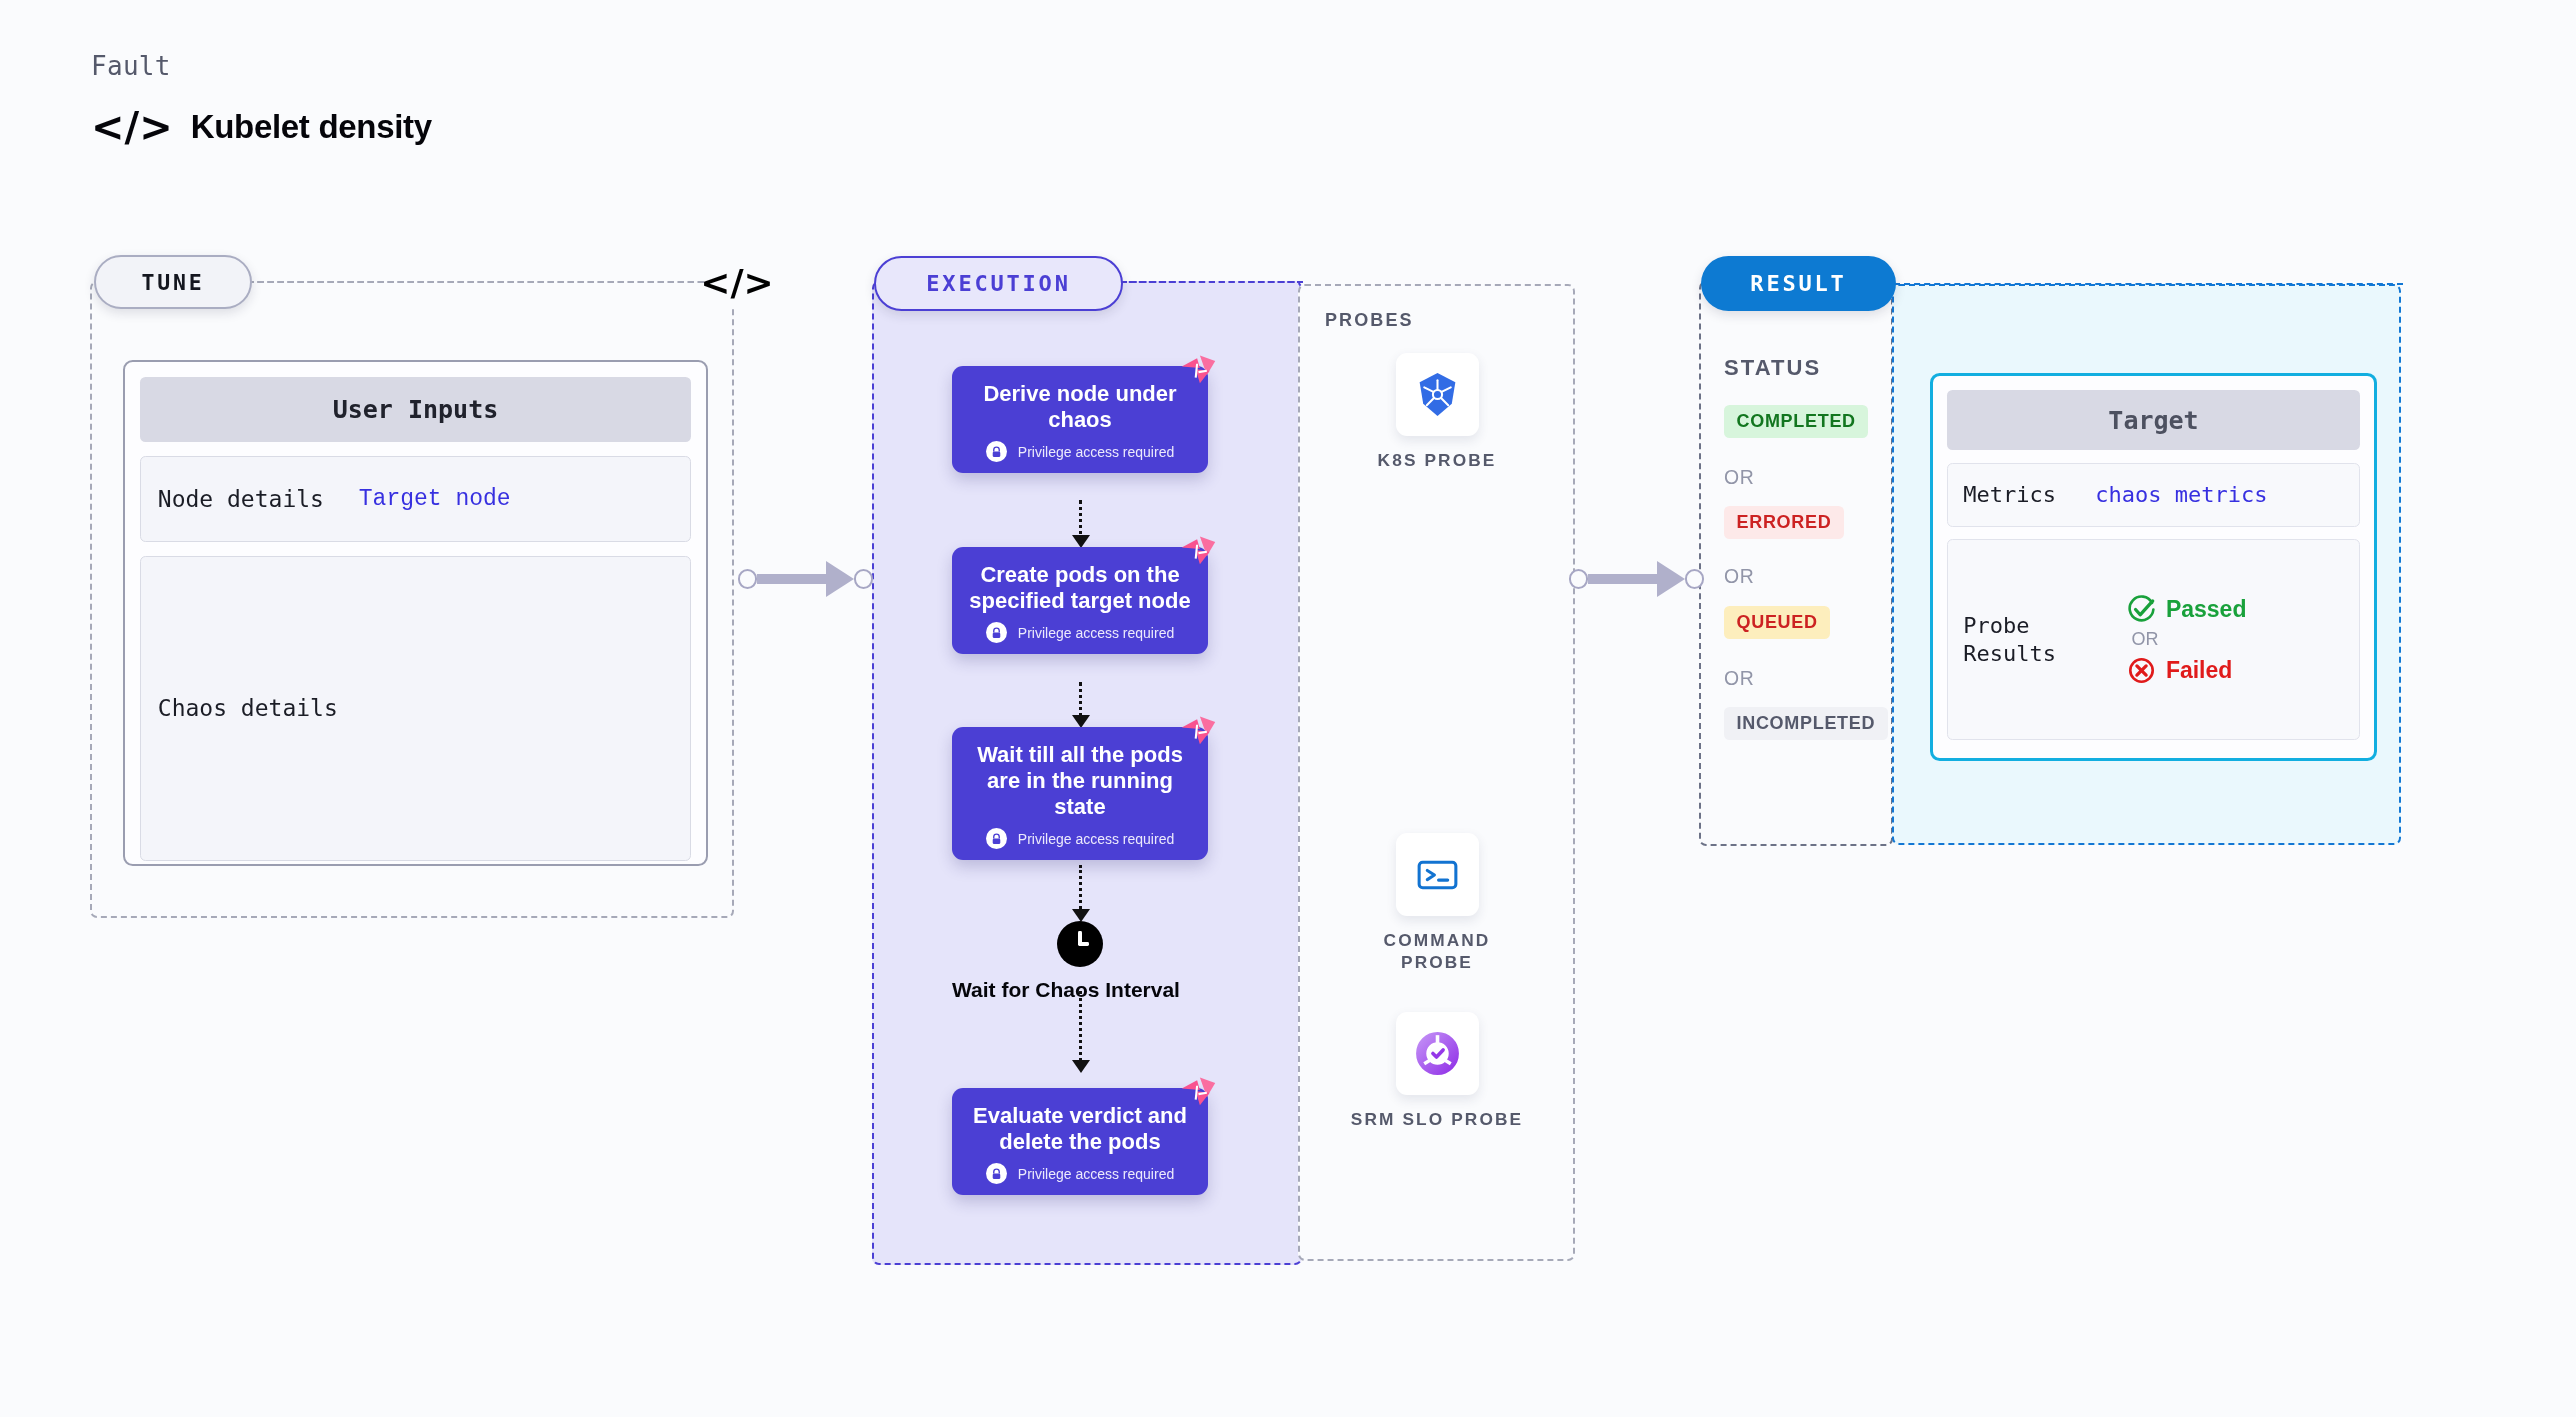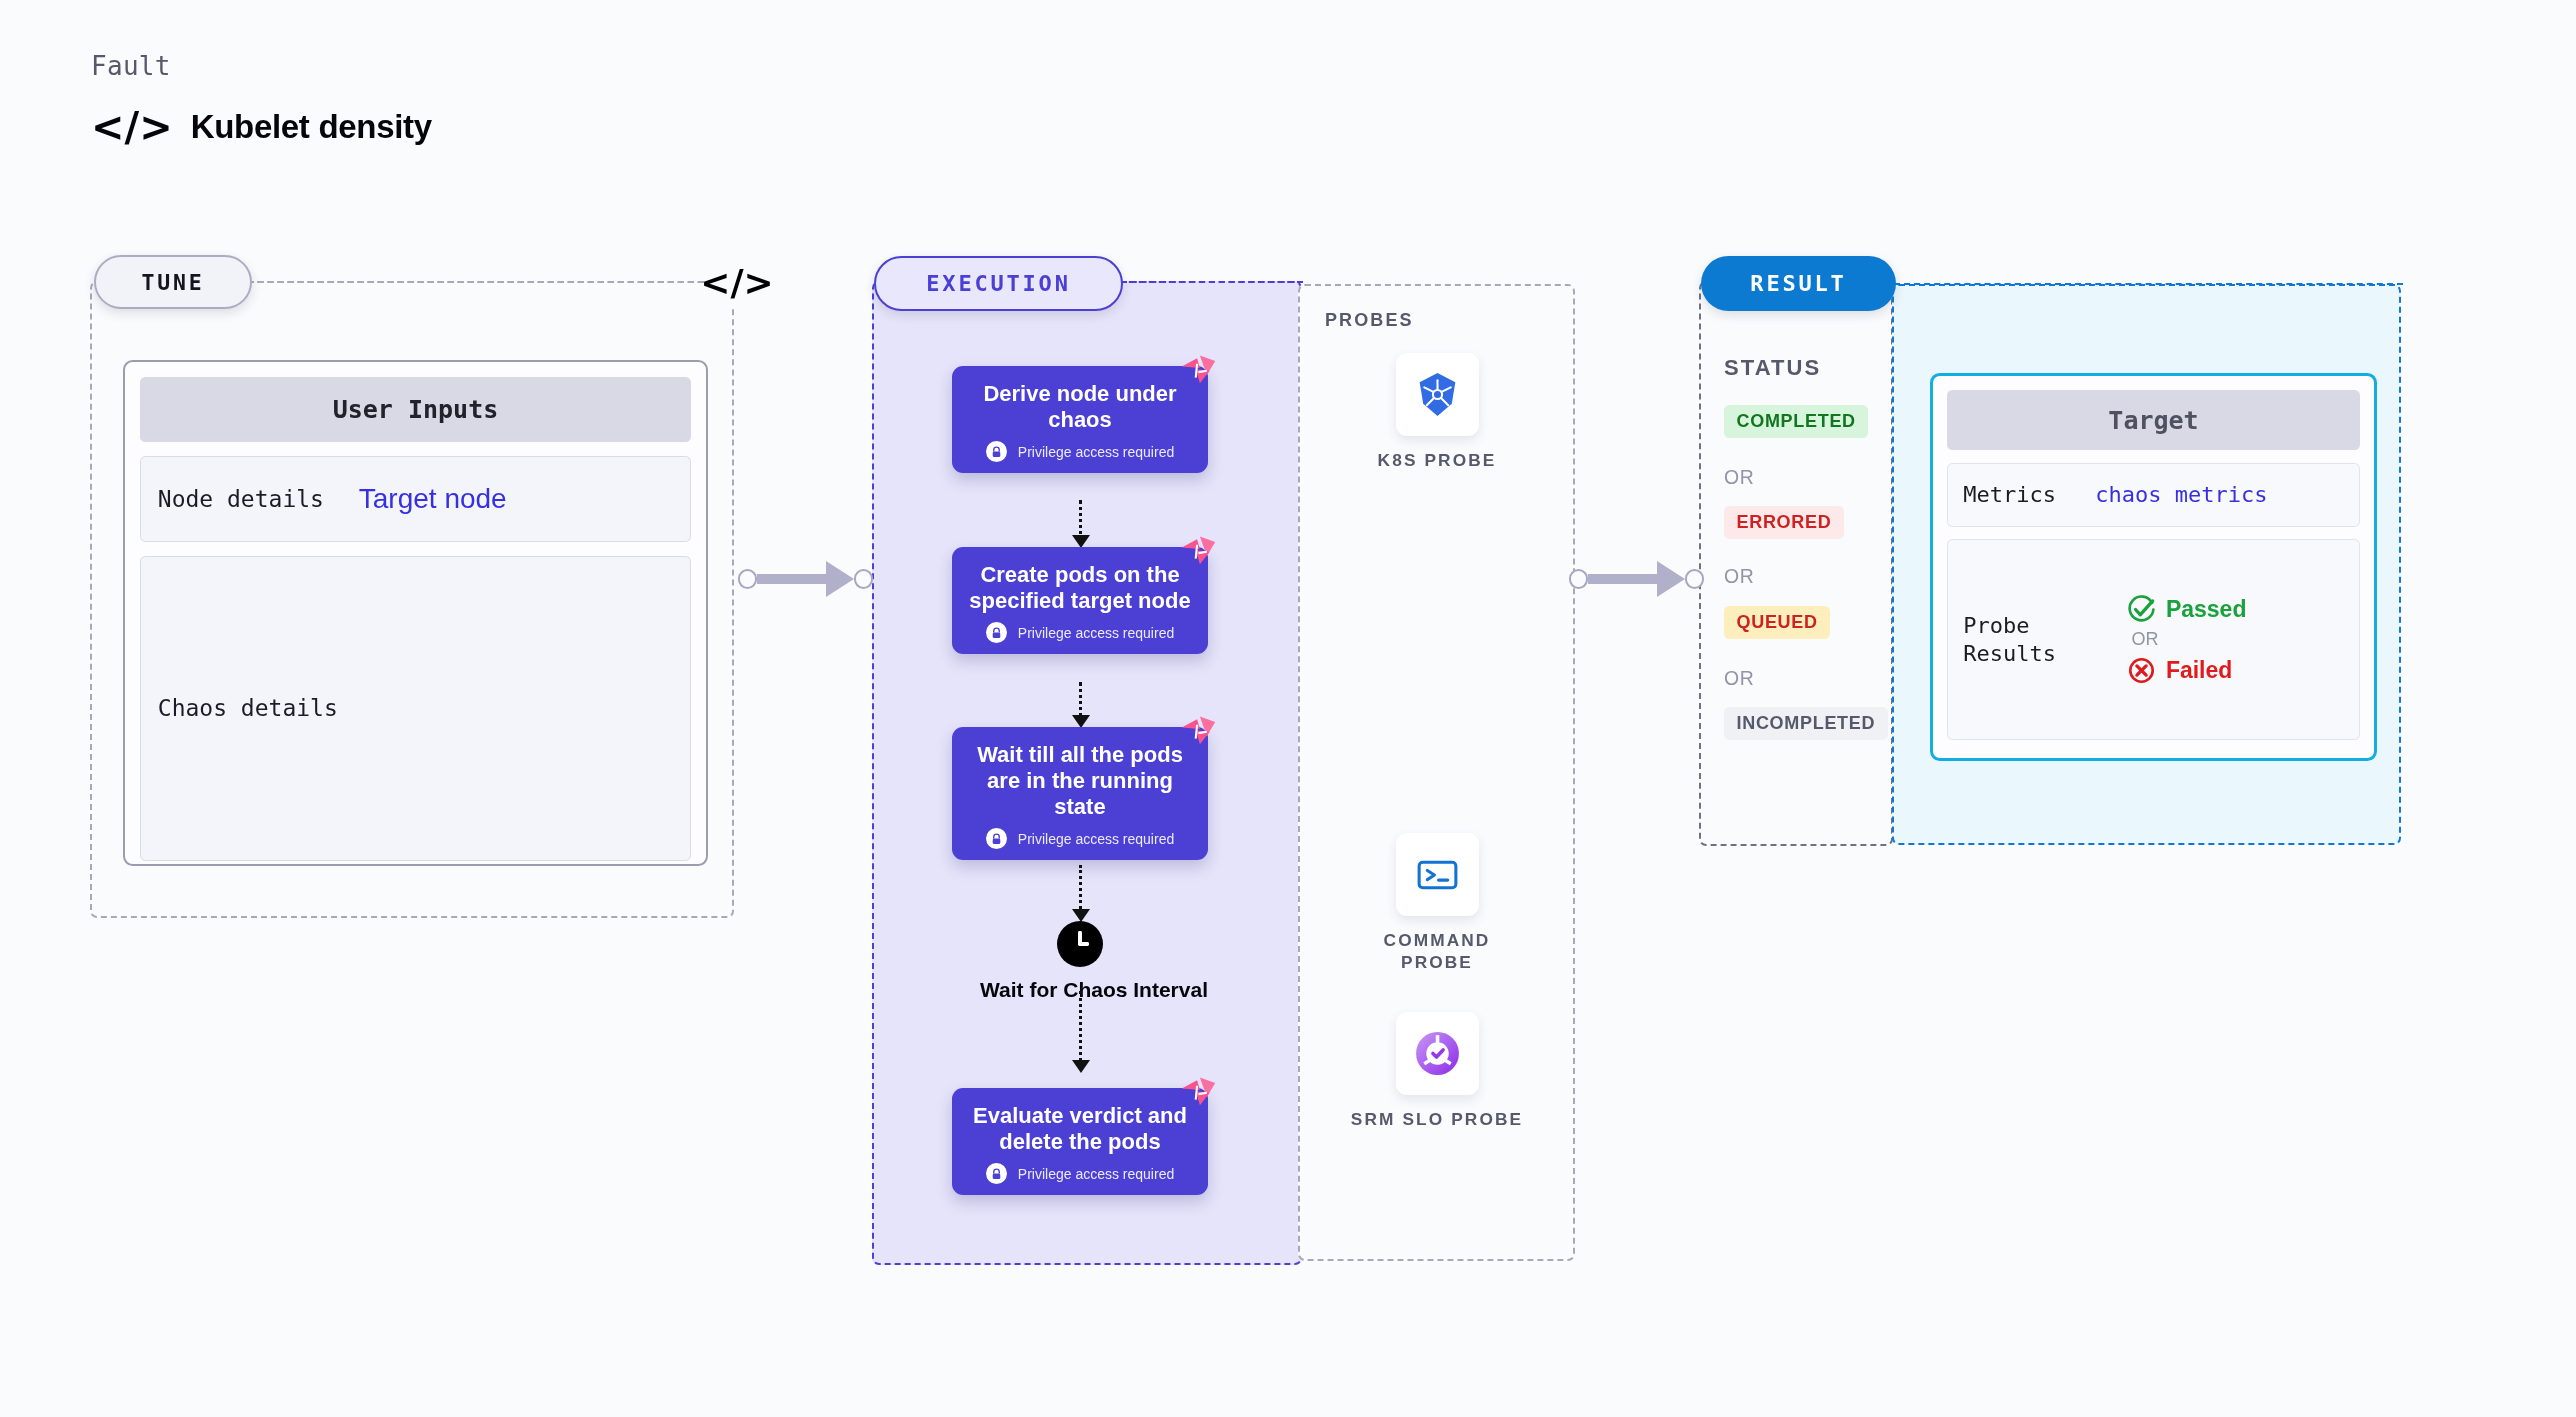--- a/index.html
+++ b/index.html
@@ -83,21 +83,21 @@
   .kv-box {
     margin-top: 14px; background: #f4f5fa; border: 1.4px solid #d9dbe5; border-radius: 5.5px;
     display: flex; align-items: center; padding: 12.5px 16.6px;
   }
   .kv-label {
     width: 201px; flex: none;
     font-family: "DejaVu Sans Mono", monospace; font-size: 23px; color: #1b1d26; line-height: 1.25;
   }
   .kv-vals { display: flex; flex-direction: column; gap: 16.6px; }
   .kv-val {
-    font-family: Liberation Sans, sans-serif; font-size: 28px; color: #3730e0;
+    font-family: Liberation Mono, monospace; font-size: 23px; color: #3730e0;
   }
   .box-node   { height: 86px; }
   .box-chaos  { height: 305px; }
 
   
   .step {
     position: absolute; width: 256px; background: #4b3fd4; border-radius: 11px;
     box-shadow: 0 7px 15.2px rgba(45,40,120,.22);
     padding: 15.2px 12.5px 11px; text-align: center;
   }
@@ -124,21 +124,21 @@
   .arrow-head {
     position: absolute; left: 1072px; width: 0; height: 0;
     border-left: 9px solid transparent; border-right: 9px solid transparent;
     border-top: 13px solid #111;
   }
   .av1 { top: 500px; } .ah1 { top: 535px; }
   .av2 { top: 682px; } .ah2 { top: 715px; }
   .av3 { top: 865px; height: 50px; } .ah3 { top: 909px; }
   .av4 { top: 991px; height: 76px; } .ah4 { top: 1060px; }
 
-  .clock-wrap { position: absolute; left: 952px; top: 921px; width: 256px; text-align: right; }
+  .clock-wrap { position: absolute; left: 952px; top: 921px; width: 256px; text-align: left; }
   .clock-face {
     width: 46px; height: 46px; border-radius: 50%; background: #000; margin: 0 auto;
     position: relative;
   }
   .clock-h { position: absolute; background: #fff; border-radius: 1.4px; }
   .clock-hand-v { width: 3.5px; height: 14px; left: 21px; top: 9.7px; }
   .clock-hand-h { width: 11px; height: 3.5px; left: 21px; top: 21px; }
   .clock-label { margin-top: 9.7px; font-size: 21px; font-weight: 700; color: #05050a; line-height: 1.2; }
 
   

